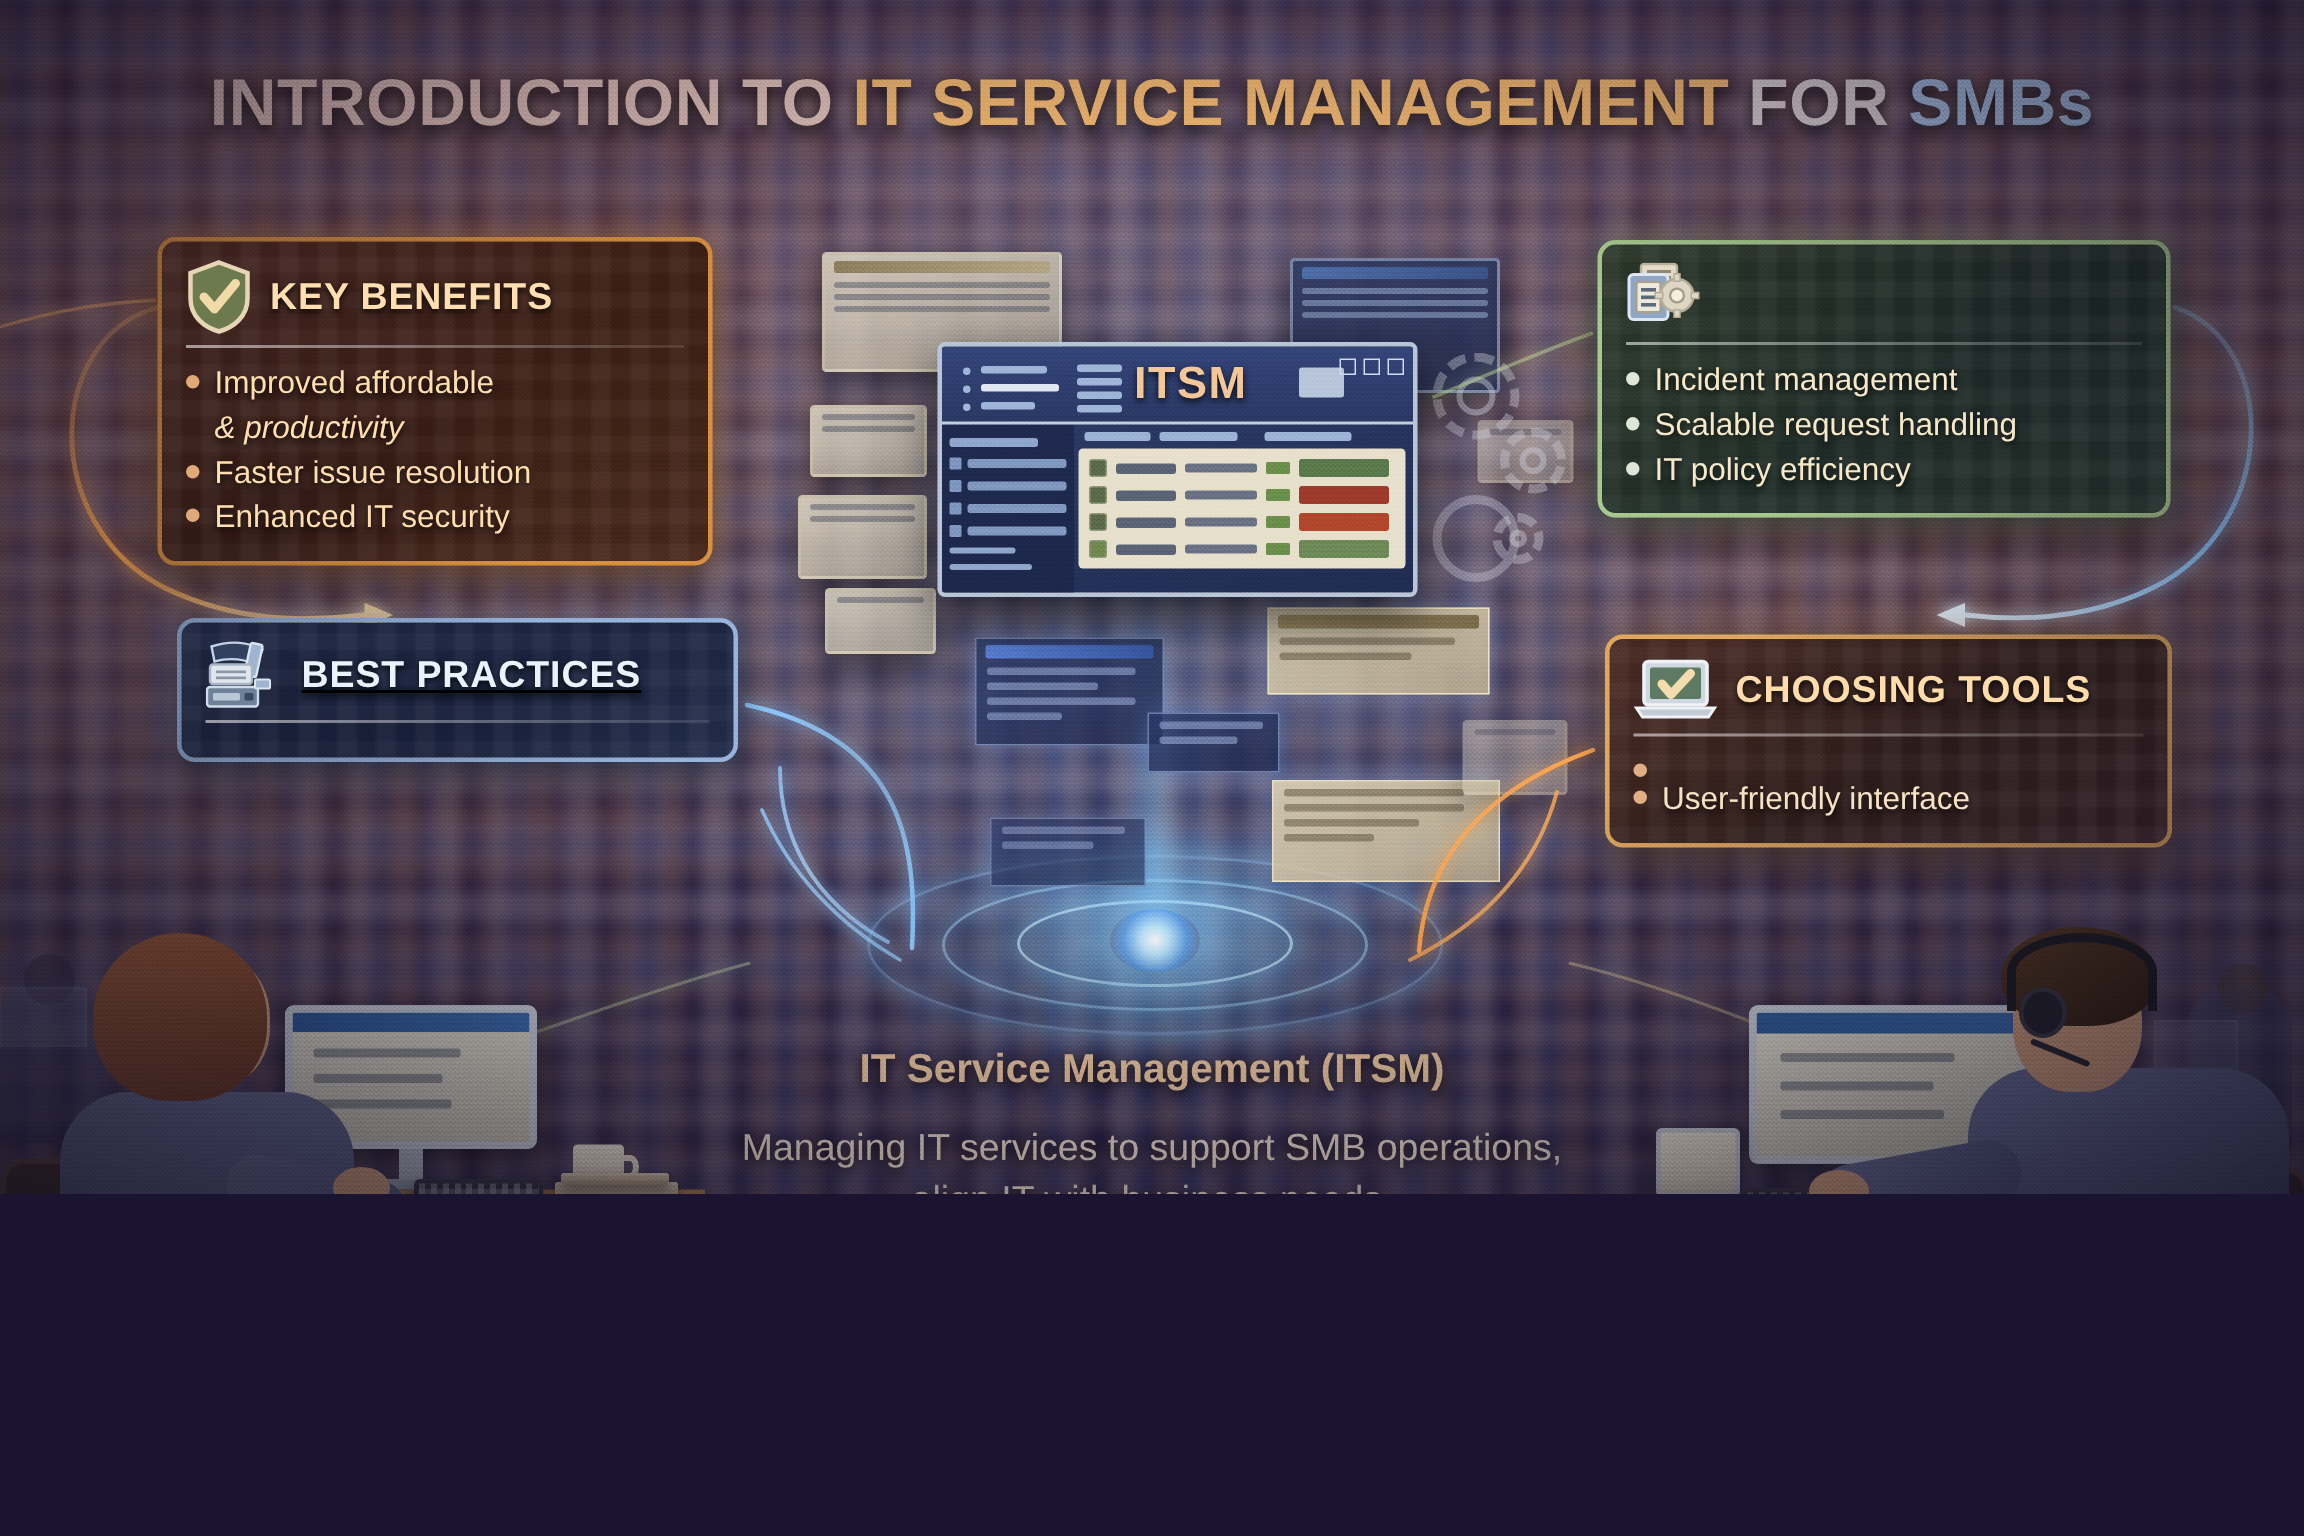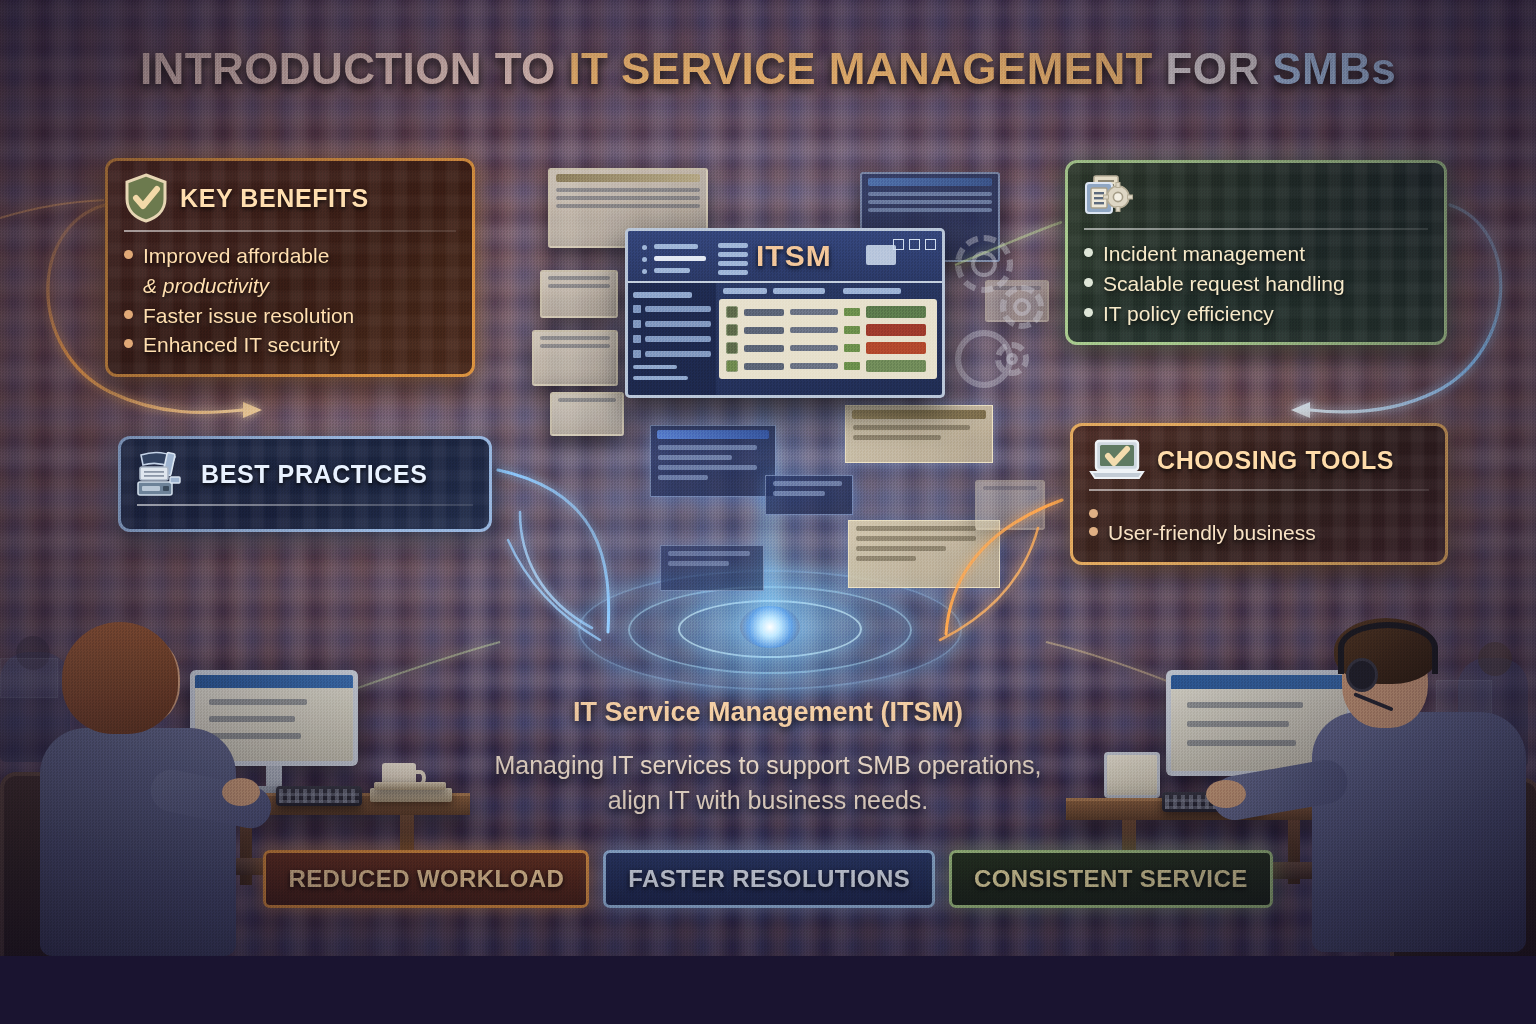--- a/index.html
+++ b/index.html
@@ -1,19 +1,19 @@
 <!DOCTYPE html>
 <html><head>
 <meta charset="utf-8">
 <style>
   * { margin:0; padding:0; box-sizing:border-box; }
   html,body { width:1536px; height:1024px; overflow:hidden; background:#1a1430; }
   body { font-family:"Liberation Sans", sans-serif; }
 
-  #stage { position:relative; width:1536px; height:956px; overflow:hidden;
+  #stage { position:relative; width:1536px; height:796px; overflow:hidden;
            background:#241a3c; }
 
   
   .bg-base{position:absolute;inset:0;
     background:
       radial-gradient(circle at 50% 48%, rgba(70,120,190,.42) 0%, rgba(40,40,95,0) 46%),
       radial-gradient(ellipse at 13% 30%, rgba(150,80,40,.40) 0%, rgba(40,30,70,0) 48%),
       radial-gradient(ellipse at 87% 32%, rgba(140,80,45,.34) 0%, rgba(40,30,70,0) 48%),
       radial-gradient(ellipse at 50% 100%, rgba(30,22,55,.95) 0%, rgba(35,25,60,0) 60%),
       linear-gradient(175deg,#2b2046 0%, #332448 28%, #3a2a44 55%, #2a1f3e 100%);
@@ -133,23 +133,23 @@
   .c-key .card-title,.c-key li{color:#ffdfb0;}
   .c-key li .dot{background:#e0a977;}
 
   .c-core{left:1065px;top:160px;width:382px;
     background:linear-gradient(150deg,#2e3a2b,#22302a 55%,#2a3a30);
     border:3px solid #a7c98d; box-shadow:0 0 26px rgba(150,210,130,.26),0 10px 26px rgba(0,0,0,.55);}
   .c-core .card-title{color:#ffe0a8;}
   .c-core li{color:#f6e9c9;}
   .c-core li .dot{background:#dfe6d8;}
 
-  .c-best{left:118px;top:436px;width:374px;
+  .c-best{left:118px;top:412px;width:374px;
     background:linear-gradient(150deg,#24304e,#1b2440 55%,#232e4c);
-    border:3px solid #96b4dc; box-shadow:0 0 26px rgba(120,170,230,.32),0 10px 26px rgba(0,0,0,.55);}
+    border:3px solid #96b4dc; box-shadow:0 0 26px rgba(120,170,230,.32),0 10px 26px rgba(0,0,0,.55);text-decoration:underline;}
   .c-best .card-title{color:#e9f2ff;}
   .c-best li{color:#f5ecdf;}
   .c-best li .dot{background:#c9d6e8;}
 
   .c-tools{left:1070px;top:423px;width:378px;
     background:linear-gradient(150deg,#4b2b25,#35211c 55%,#44282a);
     border:3px solid #e0a85e; box-shadow:0 0 26px rgba(225,150,70,.34),0 10px 26px rgba(0,0,0,.55);}
   .c-tools .card-title{color:#ffdcaa;}
   .c-tools li{color:#f8e2c4;}
   .c-tools li .dot{background:#e0b084;}
@@ -650,21 +650,21 @@
         </svg>
         <div class="card-title">CHOOSING TOOLS</div>
       </div>
       <div class="card-rule"></div>
       <ul>
         <li>
             <span class="dot"></span>
           </li>
         <li>
             <span class="dot"></span>
-            <span>User-friendly business</span>
+            <span>User-friendly interface</span>
           </li>
       </ul>
     </div>
   </div>
 
   <div class="cap-h">IT Service Management (ITSM)</div>
   <div class="cap-b">
     <div>Managing IT services to support SMB operations,</div>
     <div>align IT with business needs.</div>
   </div>

